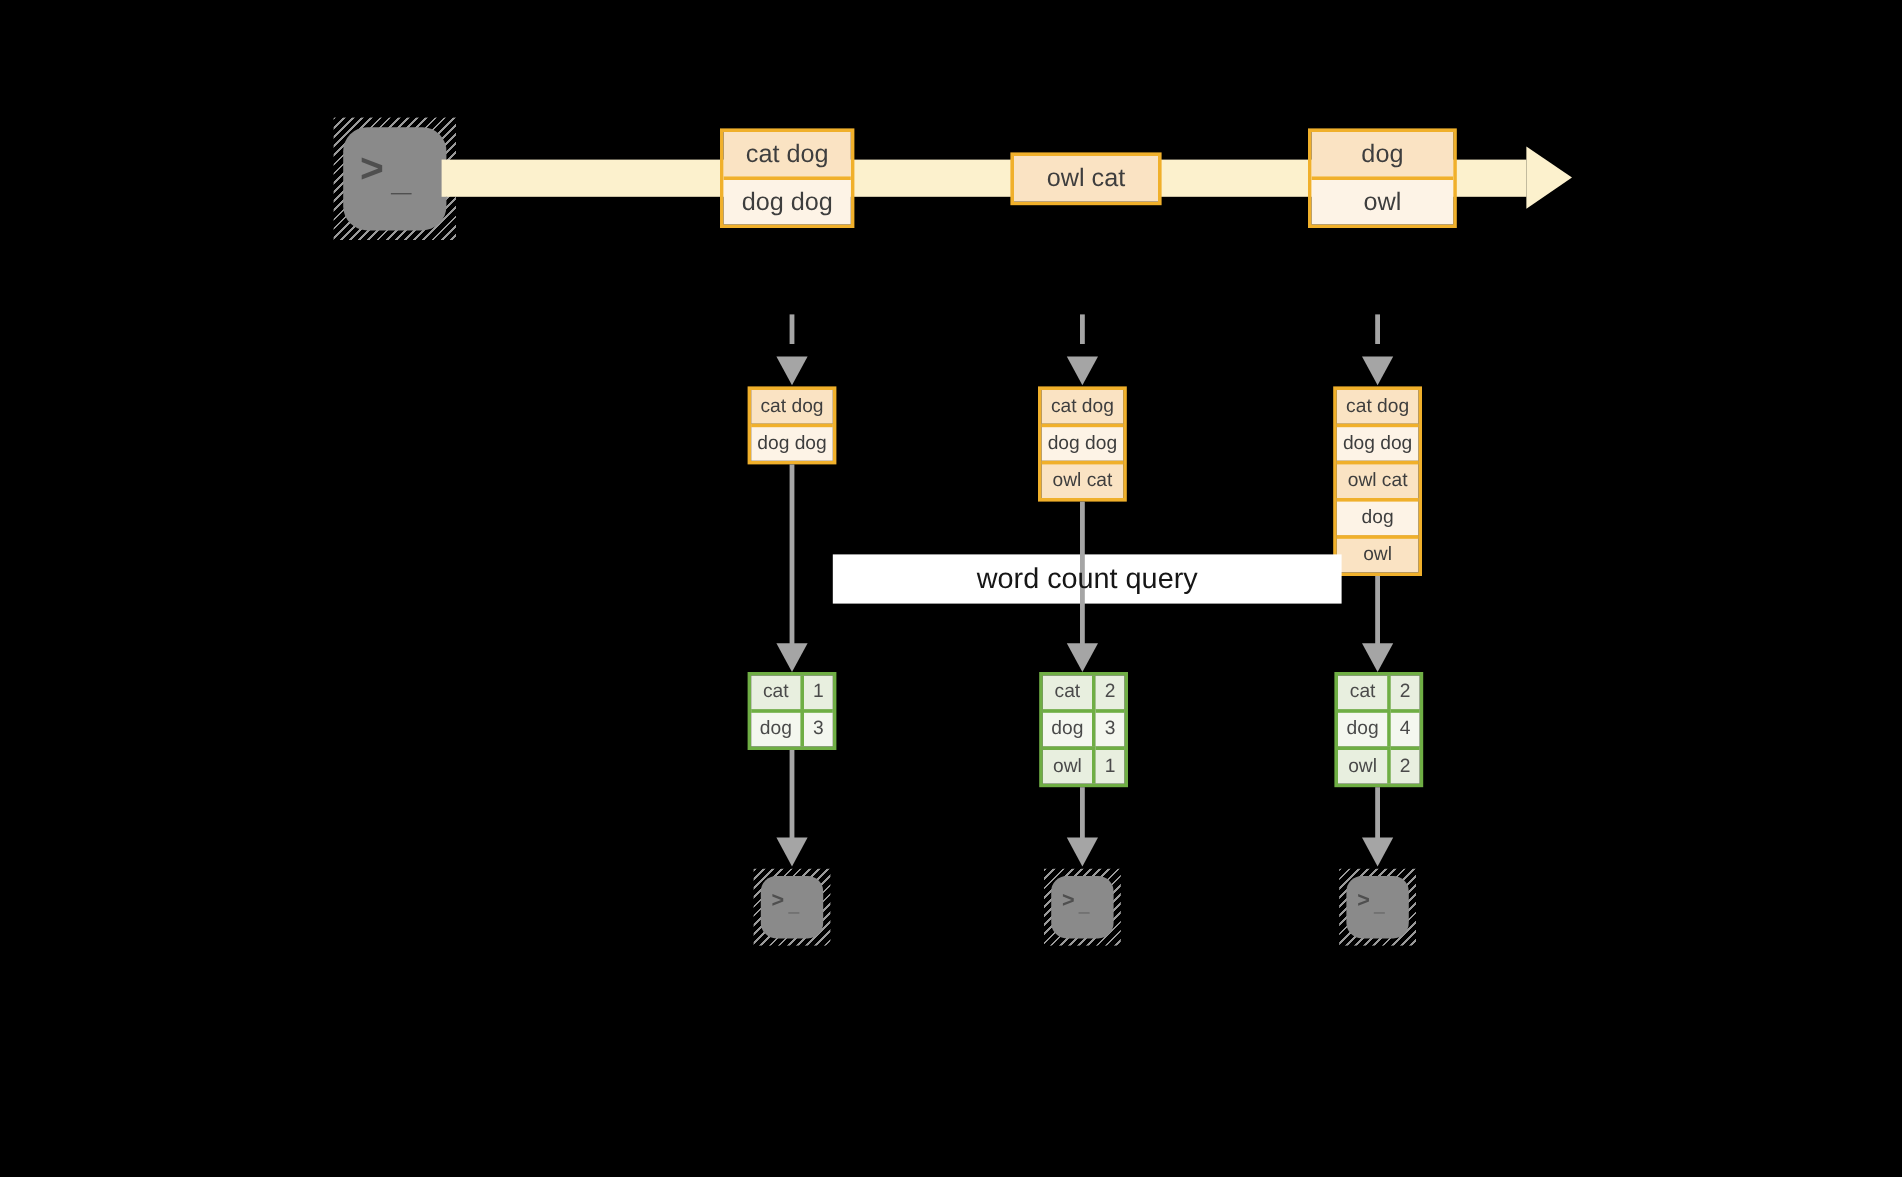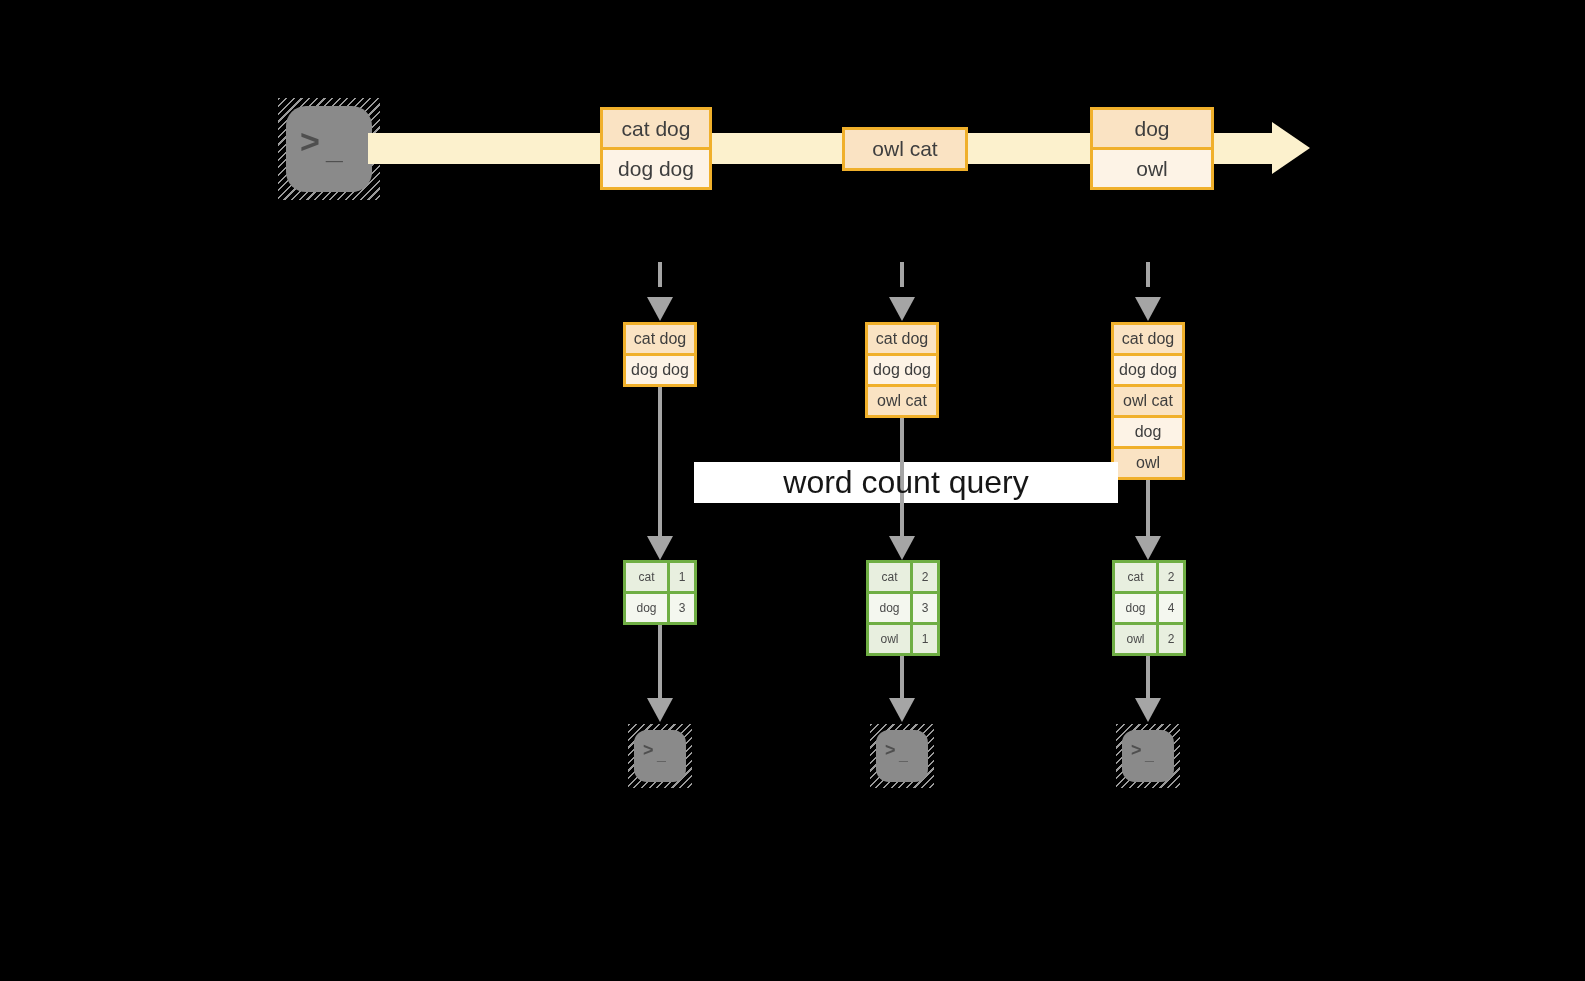--- a/index.html
+++ b/index.html
@@ -31,38 +31,38 @@
   .stack{position:absolute;width:68px;border:3px solid var(--amber,#f0b02b);z-index:2;}
   .scell{height:28px;display:flex;align-items:center;justify-content:center;
     font-size:16px;color:var(--text_dark,#3e3e3e);}
   .scell + .scell{border-top:3px solid var(--amber,#f0b02b);}
   .d{background:var(--peach_dark,#fae3c3);}
   .l{background:var(--peach_light,#fdf3e6);}
   
   .ctable{position:absolute;border:3px solid var(--green,#6fae44);z-index:2;
     display:grid;grid-template-columns:44px 24px;}
   .tcell{height:28px;display:flex;align-items:center;justify-content:center;
-    font-size:12px;color:#4a4a4a;}
+    font-size:16px;color:#4a4a4a;}
   .tcell.w{border-right:3px solid var(--green,#6fae44);}
   .tcell.bt{border-top:3px solid var(--green,#6fae44);}
   .gd{background:var(--sage_dark,#e8efdf);}
   .gl{background:var(--sage_light,#f4f7ef);}
   
   .darr{position:absolute;width:3.5px;z-index:3;
     background:repeating-linear-gradient(180deg,var(--arrow_gray,#a5a5a5) 0 25px,transparent 25px 36px);}
   .sarr{position:absolute;width:3.5px;background:var(--arrow_gray,#a5a5a5);z-index:3;}
   .ahead-d{position:absolute;width:0;height:0;z-index:3;
     border-left:13px solid transparent;border-right:13px solid transparent;
     border-top:24px solid var(--arrow_gray,#a5a5a5);}
   
   .qband{position:absolute;left:694px;top:462px;width:424px;height:41px;
     background:var(--label_bg,#fff);z-index:2;}
   .qtext{position:absolute;left:694px;top:462px;width:424px;height:41px;z-index:5;
     display:flex;align-items:center;justify-content:center;
-    font-size:32px;color:var(--label_text,#161616);}
+    font-size:24px;color:var(--label_text,#161616);}
 </style>
 </head>
 <body>
 
 <div class="stage">
 
   <div class="band" style="left:368px;top:133px;width:904px;height:31px;"></div>
   <div class="ahead-r" style="left:1272px;top:122px;"></div>
 
   <div class="sketch" style="left:278px;top:98px;width:102px;height:102px;">

